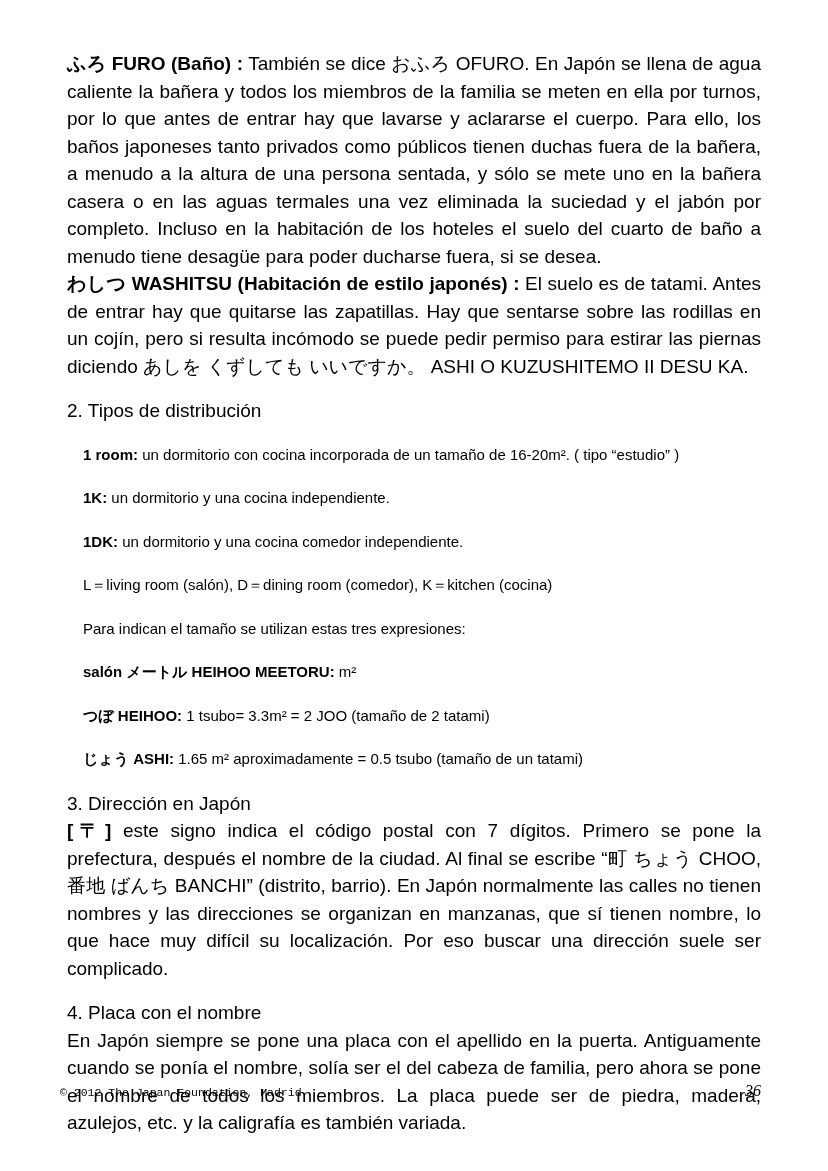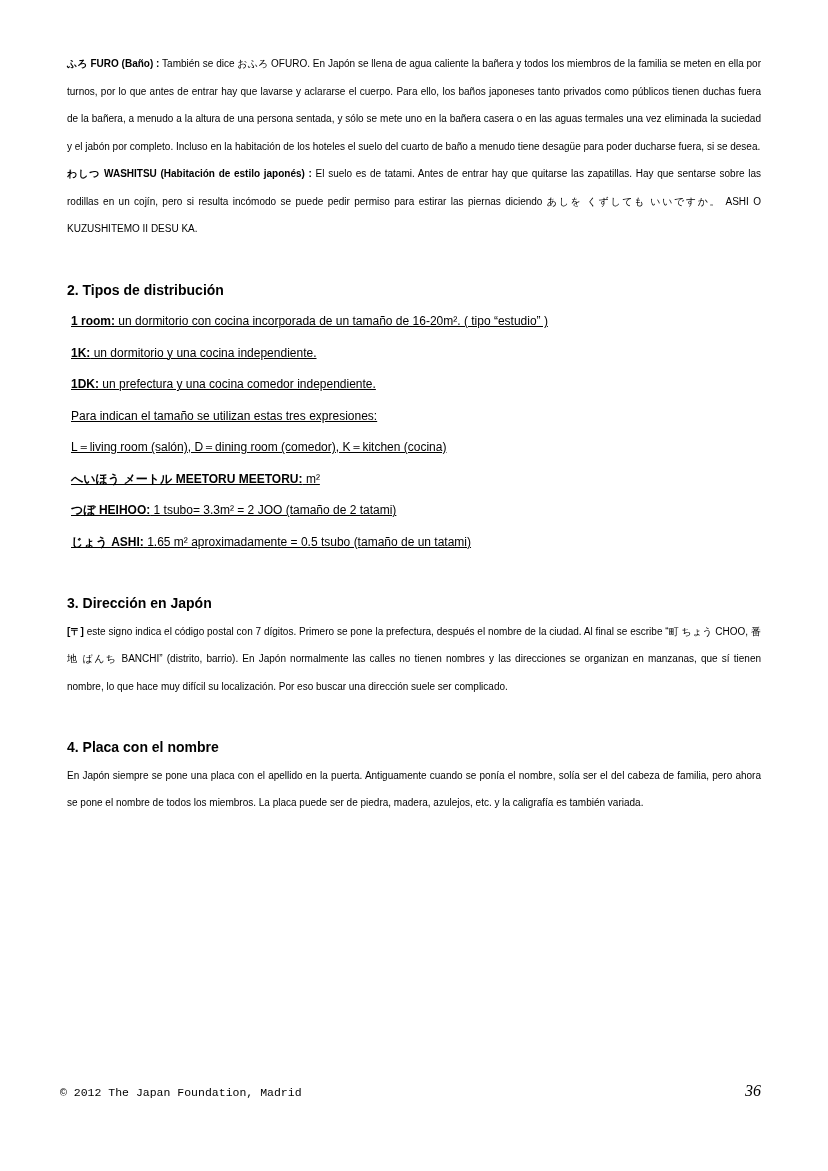--- a/index.html
+++ b/index.html
@@ -18,36 +18,35 @@
     position: relative;
     overflow: hidden;
   }
   .content {
     position: absolute;
     left: 67px;
     right: 67px;
     top: 50px;
   }
   p.body {
-    font-size: 10px;
+    font-size: 19px;
     line-height: 27.5px;
     text-align: justify;
     margin: 0;
   }
   p.line {
-    font-size: 12px;
+    font-size: 15px;
     line-height: 27.5px;
-    margin: 4px;
-    text-decoration: underline;
+    margin: 16px;
   }
   h2.heading {
-    font-size: 14px;
+    font-size: 19px;
     line-height: 27.5px;
-    font-weight: bold;
-    margin: 34px 0 0 0;
+    font-weight: normal;
+    margin: 17px 0 0 0;
   }
   strong.term { font-weight: bold; }
   .footer-copy {
     position: absolute;
     left: 60px;
     top: 1086px;
     font-size: 11.5px;
     font-family: Liberation Mono, monospace;
   }
   .footer-page {
@@ -66,26 +65,26 @@
   <main class="content">
 
     <p class="body"><strong class="term">ふろ FURO (Baño) :</strong><span> También se dice おふろ OFURO. En Japón se llena de agua caliente la bañera y todos los miembros de la familia se meten en ella por turnos, por lo que antes de entrar hay que lavarse y aclararse el cuerpo. Para ello, los baños japoneses tanto privados como públicos tienen duchas fuera de la bañera, a menudo a la altura de una persona sentada, y sólo se mete uno en la bañera casera o en las aguas termales una vez eliminada la suciedad y el jabón por completo. Incluso en la habitación de los hoteles el suelo del cuarto de baño a menudo tiene desagüe para poder ducharse fuera, si se desea.</span></p>
 
     <p class="body"><strong class="term">わしつ WASHITSU (Habitación de estilo japonés) :</strong><span> El suelo es de tatami. Antes de entrar hay que quitarse las zapatillas. Hay que sentarse sobre las rodillas en un cojín, pero si resulta incómodo se puede pedir permiso para estirar las piernas diciendo あしを くずしても いいですか。  ASHI O KUZUSHITEMO II DESU KA.</span></p>
 
     <h2 class="heading">2. Tipos de distribución</h2>
 
     <p class="line"><strong class="term">1 room:</strong><span> un dormitorio con cocina incorporada de un tamaño de 16-20m². ( tipo “estudio” )</span></p>
     <p class="line"><strong class="term">1K:</strong><span> un dormitorio y una cocina independiente.</span></p>
-    <p class="line"><strong class="term">1DK:</strong><span> un prefectura y una cocina comedor independiente.</span></p>
+    <p class="line"><strong class="term">1DK:</strong><span> un dormitorio y una cocina comedor independiente.</span></p>
 
+    <p class="line">L＝living room (salón), D＝dining room (comedor), K＝kitchen (cocina)</p>
     <p class="line">Para indican el tamaño se utilizan estas tres expresiones:</p>
-    <p class="line">L＝living room (salón), D＝dining room (comedor), K＝kitchen (cocina)</p>
 
-    <p class="line"><strong class="term">へいほう メートル MEETORU MEETORU:</strong><span> m²</span></p>
+    <p class="line"><strong class="term">salón メートル HEIHOO MEETORU:</strong><span> m²</span></p>
     <p class="line"><strong class="term">つぼ HEIHOO:</strong><span> 1 tsubo= 3.3m² = 2 JOO (tamaño de 2 tatami)</span></p>
     <p class="line"><strong class="term">じょう ASHI:</strong><span> 1.65 m² aproximadamente = 0.5 tsubo (tamaño de un tatami)</span></p>
 
     <h2 class="heading">3. Dirección en Japón</h2>
     <p class="body"><strong class="term">[〒]</strong><span> este signo indica el código postal con 7 dígitos. Primero se pone la prefectura, después el nombre de la ciudad. Al final se escribe “町 ちょう CHOO, 番地 ばんち BANCHI” (distrito, barrio). En Japón normalmente las calles no tienen nombres y las direcciones se organizan en manzanas, que sí tienen nombre, lo que hace muy difícil su localización. Por eso buscar una dirección suele ser complicado.</span></p>
 
     <h2 class="heading">4. Placa con el nombre</h2>
     <p class="body">En Japón siempre se pone una placa con el apellido en la puerta. Antiguamente cuando se ponía el nombre, solía ser el del cabeza de familia, pero ahora se pone el nombre de todos los miembros. La placa puede ser de piedra, madera, azulejos, etc. y la caligrafía es también variada.</p>
 
   </main>

